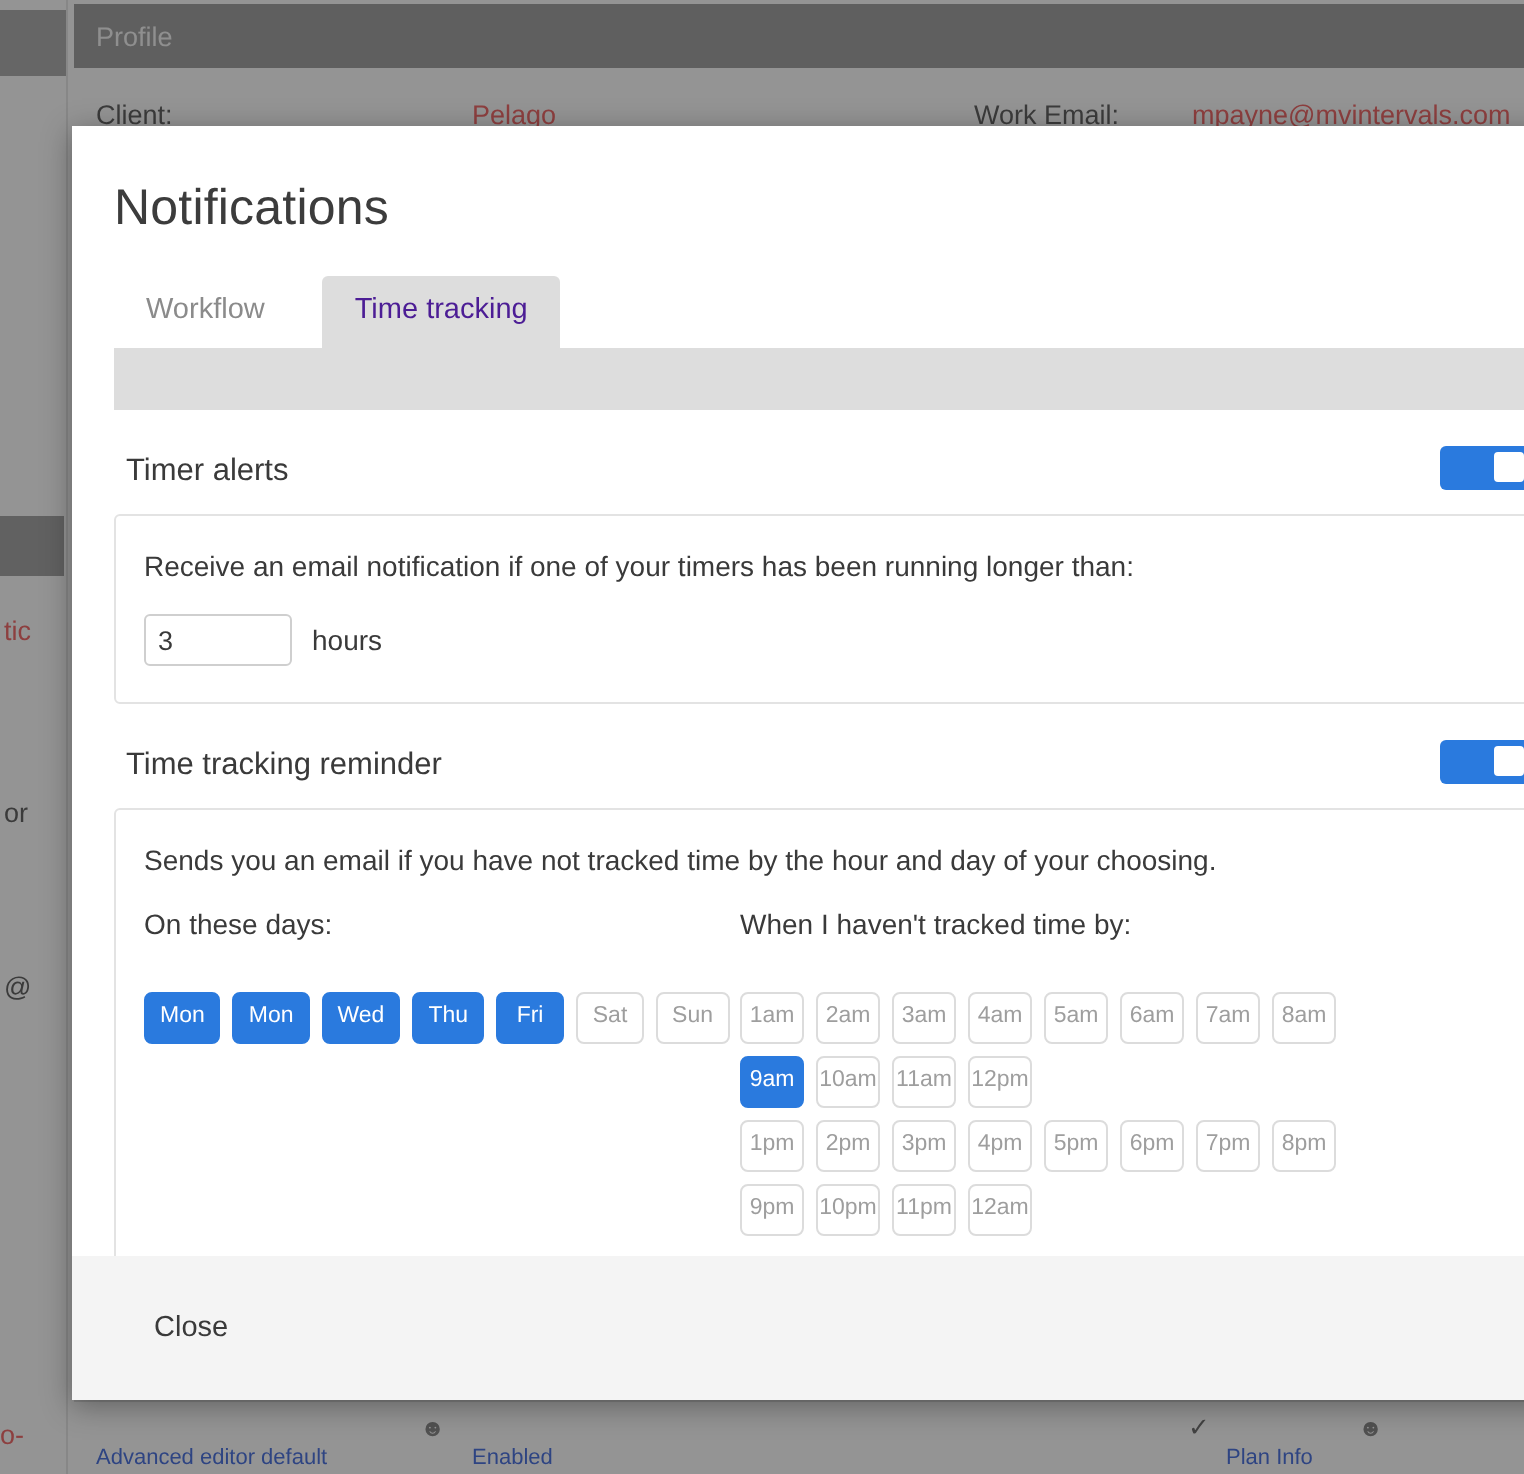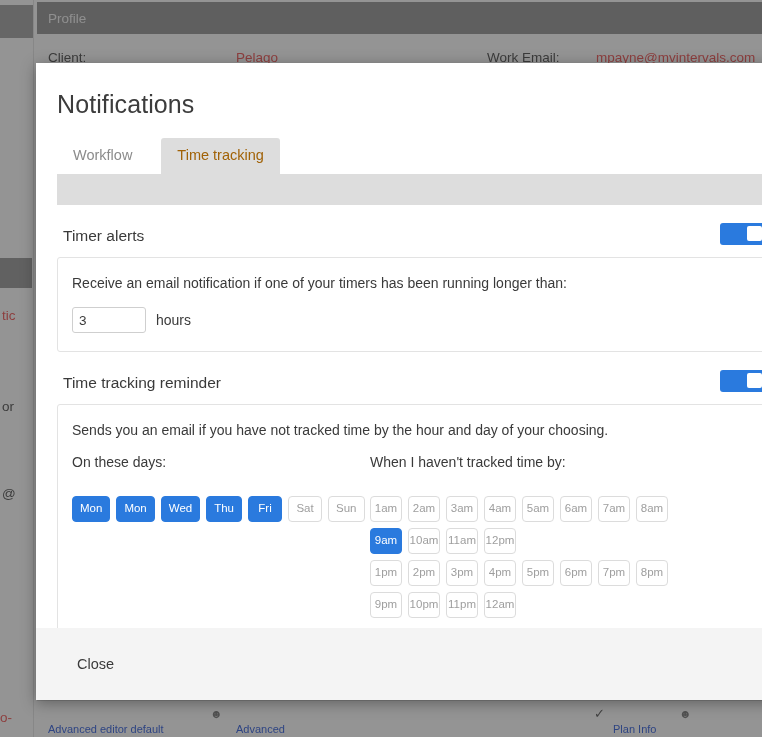--- a/index.html
+++ b/index.html
@@ -141,21 +141,21 @@
     padding: 9px 16px 10px 16px;
     background: transparent;
     border: none;
     cursor: pointer;
     font-family: "Liberation Sans", sans-serif;
     border-radius: 3px 3px 0 0;
     line-height: 1.2;
   }
   .tab.active {
     background: #dddddd;
-    color: #a16207;
+    color: #4c1d95;
   }
   .tabpanel-bar {
     margin: 0 21px 0 21px;
     height: 31px;
     background: #dddddd;
   }
 
   
   .section {
     margin: 0 21px;
@@ -331,21 +331,21 @@
     <span class="bulb" style="position:absolute; left:742px; top:680px;">☻</span>
 
     <div class="bg-row bg-link" style="left:2px; top:308px;">tic</div>
     <div class="bg-row bg-lbl" style="left:2px; top:399px;">or</div>
     <div class="bg-row bg-lbl" style="left:2px; top:486px;">@</div>
     <div class="bg-row bg-link" style="left:0px; top:710px;">o-</div>
 
     <div class="bg-hr" style="left:37px; top:700px; right:0; width:725px;"></div>
     <div class="bg-bottomrow" style="left:48px; top:707px;">Advanced editor default</div>
     <span class="bulb" style="position:absolute; left:210px; top:706px;">☻</span>
-    <div class="bg-bottomrow" style="left:236px; top:707px;">Advanced</div>
+    <div class="bg-bottomrow" style="left:236px; top:707px;">Enabled</div>
     <span class="check" style="position:absolute; left:594px; top:706px; font-size:13px;">✓</span>
     <div class="bg-bottomrow" style="left:613px; top:707px;">Plan Info</div>
     <span class="bulb" style="position:absolute; left:679px; top:706px;">☻</span>
   </div>
 
   <div class="dim"></div>
 
   <div class="modal">
 
     <div class="modal-body">

